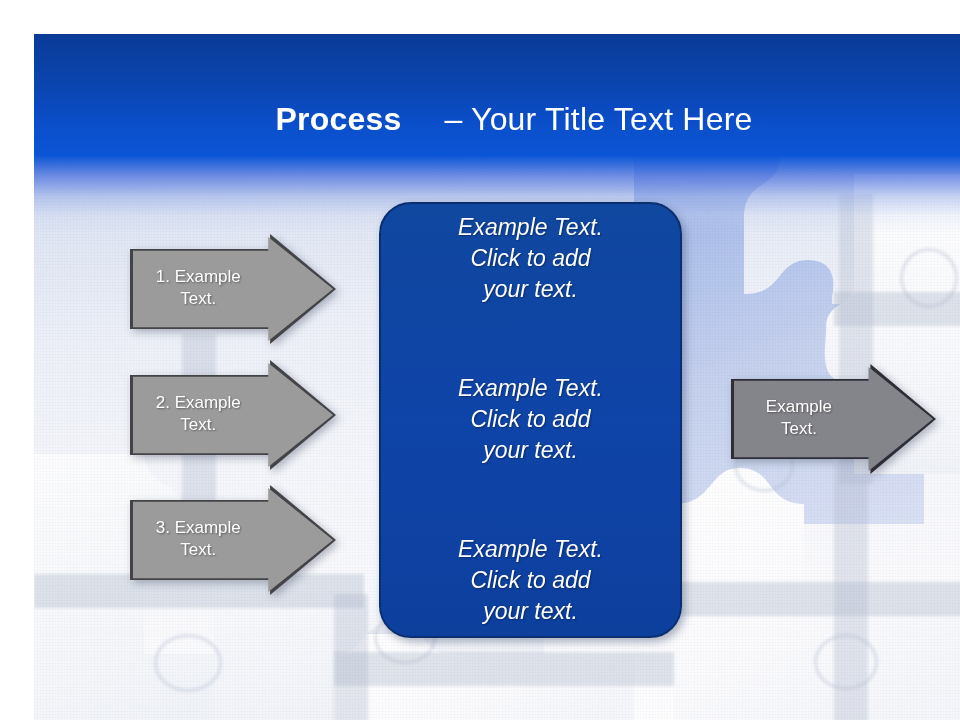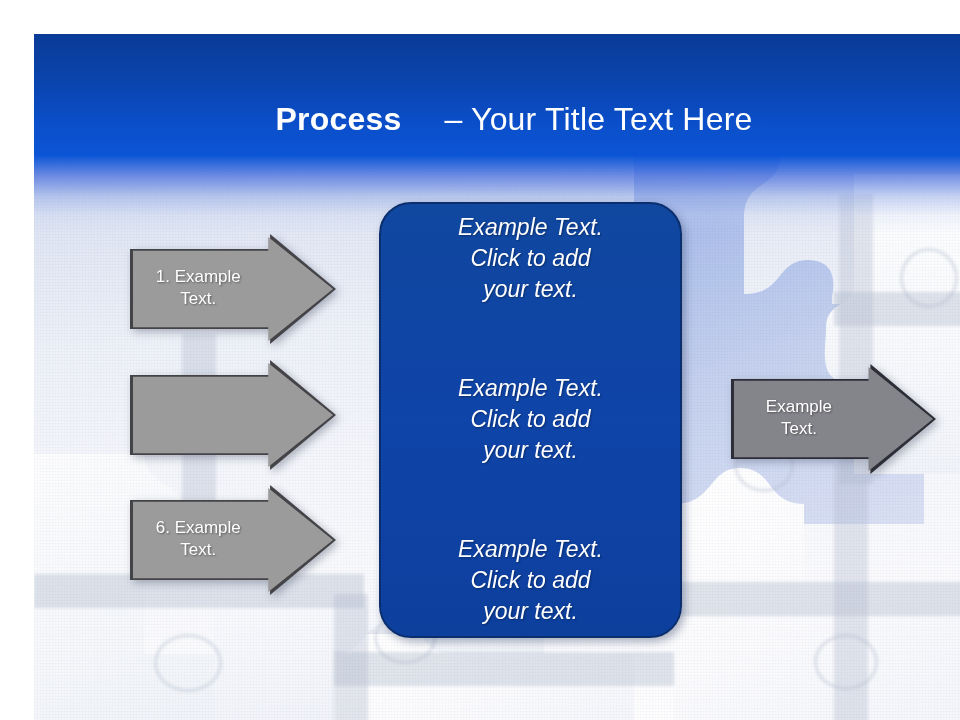--- a/index.html
+++ b/index.html
@@ -237,26 +237,27 @@
 
   <div class="arrow arrow-1">
     <div class="arrow-outline"></div>
     <div class="arrow-fill"></div>
     <div class="arrow-label">1. Example Text.</div>
   </div>
 
   <div class="arrow arrow-2">
     <div class="arrow-outline"></div>
     <div class="arrow-fill"></div>
+    <div class="arrow-label">2. Example Text.</div>
   </div>
 
   <div class="arrow arrow-3">
     <div class="arrow-outline"></div>
     <div class="arrow-fill"></div>
-    <div class="arrow-label">6. Example Text.</div>
+    <div class="arrow-label">3. Example Text.</div>
   </div>
 
   <div class="center-box">
     <div class="box-para">Example Text.
 Click  to add
 your text.</div>
     <div class="box-gap"></div>
     <div class="box-para">Example Text.
 Click  to add
 your text.</div>

